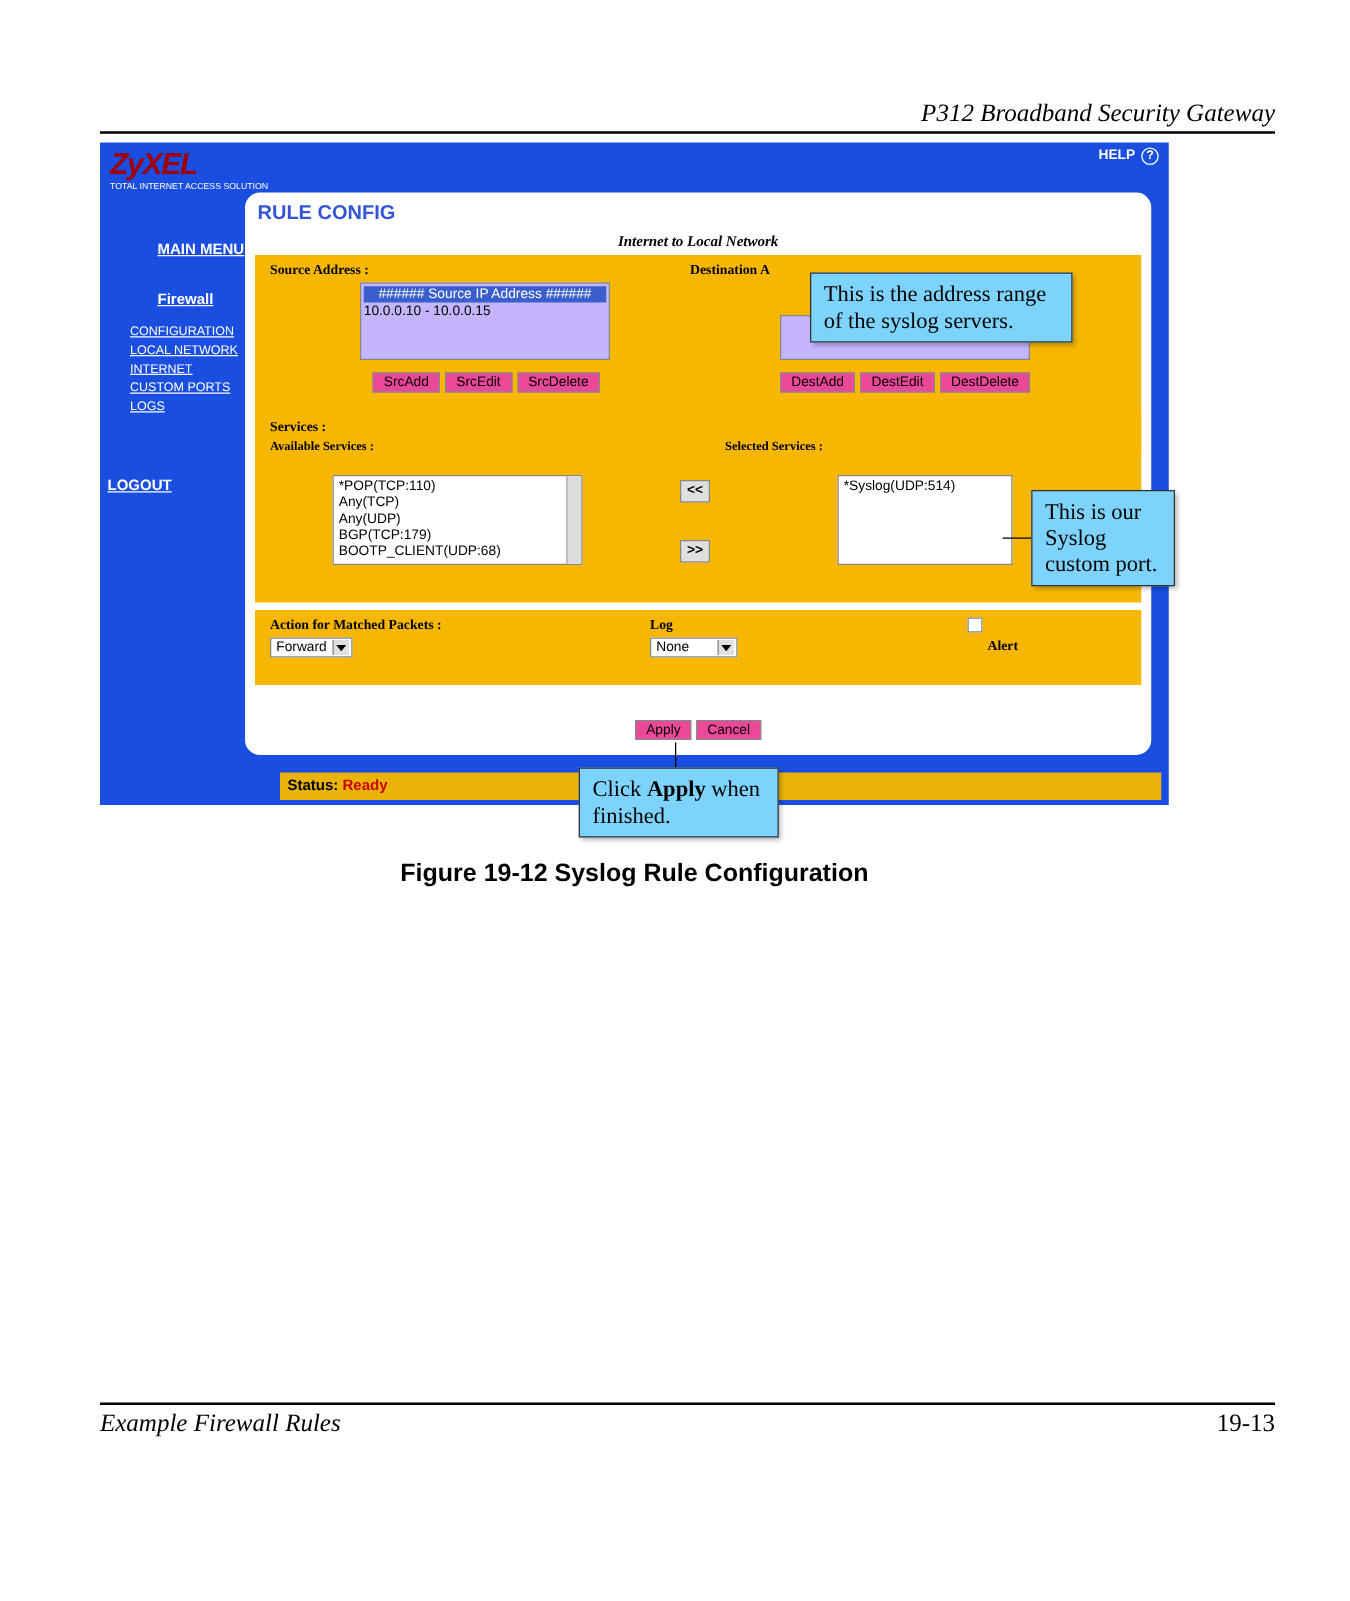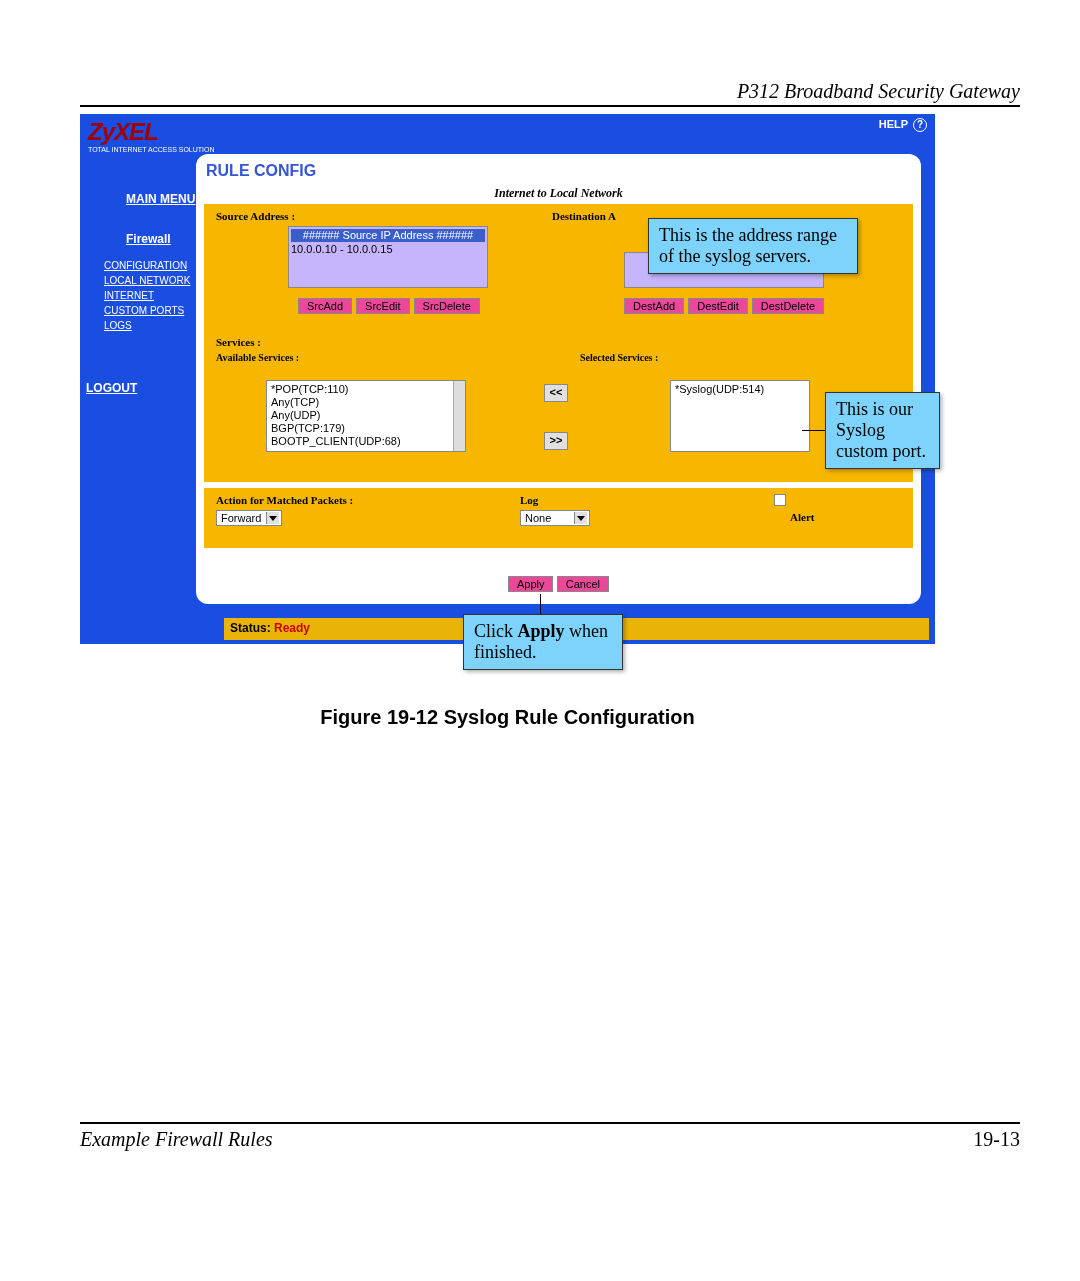--- a/index.html
+++ b/index.html
@@ -264,21 +264,20 @@
     z-index: 50;
   }
   .fig-caption {
     position: absolute;
     top: 688px;
     left: 80px;
     width: 855px;
     text-align: center;
     font: bold 20px Arial, sans-serif;
     color: #000;
-    margin-top: 18px;
   }
   .connector {
     position: absolute;
     background: #000;
     z-index: 40;
   }
 </style>
 </head>
 <body>
 

